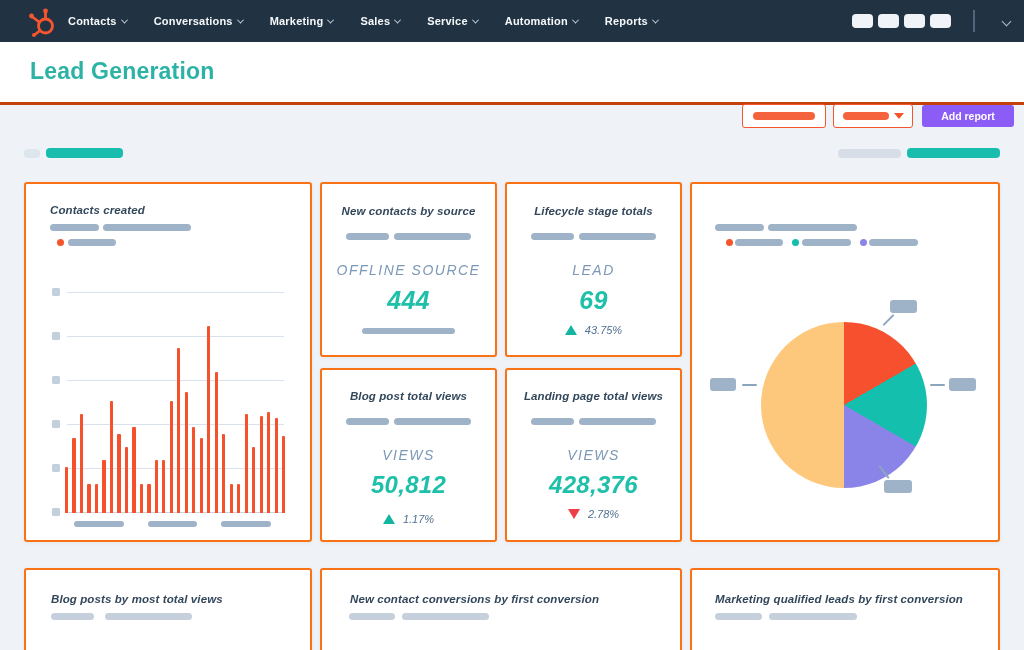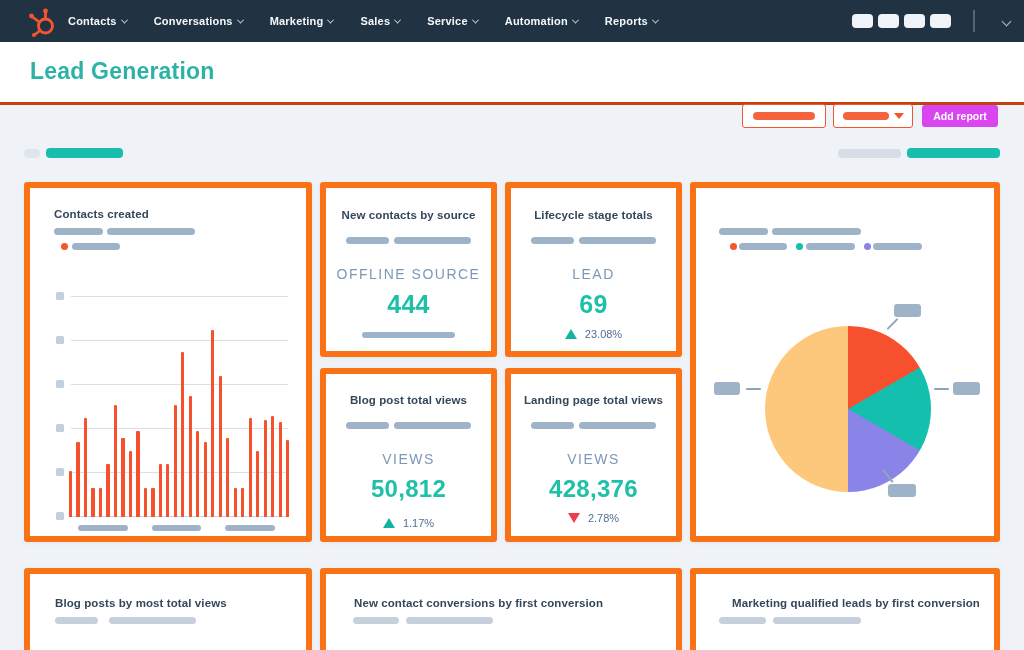--- a/index.html
+++ b/index.html
@@ -17,27 +17,27 @@
   .nav-sq { width: 21px; height: 14px; background: #f0f4f8; border-radius: 4px; margin-right: 5px; cursor: pointer; }
   .nav-divider { width: 2px; height: 22px; background: #51657a; margin: 0 28px 0 17px; }
   .nav-caret { margin-right: 14px; width: 7px; height: 7px; border-right: 1.6px solid #aebdcb; border-bottom: 1.6px solid #aebdcb; transform: rotate(45deg); cursor: pointer; }
 
   
   .header { position: absolute; left: 0; top: 42px; width: 1024px; height: 63px; background: #ffffff; border-bottom: 3px solid #c2410c; }
   .page-title { position: absolute; left: 30px; top: 16px; font-size: 23px; font-weight: bold; color: #2cb3a6; letter-spacing: .2px; }
   .hbtn-outline { position: absolute; top: 62px; height: 24px; background: #fff; border: 1px solid #f4552c; border-radius: 3px; display: flex; align-items: center; justify-content: center; gap: 5px; cursor: pointer; }
   .hbtn-pill { height: 8px; border-radius: 4px; background: #f4633e; }
   .tri-down-orange { width: 0; height: 0; border-left: 5px solid transparent; border-right: 5px solid transparent; border-top: 6px solid #f4552c; }
-  .hbtn-solid { position: absolute; left: 922px; top: 63px; width: 76px; height: 22px; background: #d946ef; border-radius: 3px; color: #fff; font-size: 10.5px; font-weight: bold; display: flex; align-items: center; justify-content: center; cursor: pointer; }
+  .hbtn-solid { position: absolute; left: 922px; top: 63px; width: 92px; height: 22px; background: #8b5cf6; border-radius: 3px; color: #fff; font-size: 10.5px; font-weight: bold; display: flex; align-items: center; justify-content: center; cursor: pointer; }
 
   
   .pill { border-radius: 4px; }
 
   
-  .card { position: absolute; background: #fff; border: 6px solid #f97316; border-radius: 3px; box-shadow: 0 1px 4px rgba(45,62,80,.06); }
+  .card { position: absolute; background: #fff; border: 2px solid #f97316; border-radius: 3px; box-shadow: 0 1px 4px rgba(45,62,80,.06); font-style: italic; }
   .card-title { font-size: 11.5px; font-weight: bold; color: #33475b; letter-spacing: .1px; }
   .ph { background: #9fb3c8; border-radius: 3.5px; display: inline-block; }
   .ph-light { background: #c5d0dc; border-radius: 3.5px; display: inline-block; }
   .legend-dot { width: 7px; height: 7px; border-radius: 50%; display: inline-block; }
 
   .stat-card { display: flex; flex-direction: column; align-items: center; text-align: center; }
   .stat-label { font-size: 14px; color: #7c98b6; letter-spacing: 1.5px; }
   .stat-value { font-size: 25px; font-weight: bold; color: #1ec0a9; letter-spacing: .3px; }
   .delta-row { display: flex; align-items: center; gap: 8px; }
   .tri-up { width: 0; height: 0; border-left: 6px solid transparent; border-right: 6px solid transparent; border-bottom: 10px solid #12b5a0; }
@@ -204,21 +204,21 @@
 <div class="card stat-card" style="left:505px; top:182px; width:177px; height:175px;">
   <div class="card-title" style="margin-top:21px;">Lifecycle stage totals</div>
   <div style="margin-top:9px;">
     <span class="ph" style="width:43px; height:7px;"></span>
     <span class="ph" style="width:77px; height:7px;"></span>
   </div>
   <div class="stat-label" style="margin-top:18px;">LEAD</div>
   <div class="stat-value" style="margin-top:8px;">69</div>
   <div class="delta-row" style="margin-top:9px;">
     <span class="tri-up"></span>
-    <span class="delta-text">23.08%</span>
+    <span class="delta-text">43.75%</span>
   </div>
 </div>
 
 <div class="card" style="left:690px; top:182px; width:310px; height:360px;">
   <span class="ph abs" style="left:23px; top:40px; width:49px; height:7px;"></span>
   <span class="ph abs" style="left:76px; top:40px; width:89px; height:7px;"></span>
   <span class="legend-dot abs" style="left:34px; top:55px; background:#f4552c;"></span>
   <span class="ph abs" style="left:43px; top:55px; width:48px; height:7px;"></span>
   <span class="legend-dot abs" style="left:100px; top:55px; background:#14bfae;"></span>
   <span class="ph abs" style="left:110px; top:55px; width:49px; height:7px;"></span>
@@ -274,16 +274,16 @@
   <span class="ph-light abs" style="left:79px; top:43px; width:87px; height:7px;"></span>
 </div>
 
 <div class="card" style="left:320px; top:568px; width:362px; height:140px;">
   <div class="card-title abs" style="left:28px; top:23px;">New contact conversions by first conversion</div>
   <span class="ph-light abs" style="left:27px; top:43px; width:46px; height:7px;"></span>
   <span class="ph-light abs" style="left:80px; top:43px; width:87px; height:7px;"></span>
 </div>
 
 <div class="card" style="left:690px; top:568px; width:310px; height:140px;">
-  <div class="card-title abs" style="left:23px; top:23px;margin-left:13px;">Marketing qualified leads by first conversion</div>
+  <div class="card-title abs" style="left:23px; top:23px;">Marketing qualified leads by first conversion</div>
   <span class="ph-light abs" style="left:23px; top:43px; width:47px; height:7px;"></span>
   <span class="ph-light abs" style="left:77px; top:43px; width:88px; height:7px;"></span>
 </div>
 
 </body></html>

